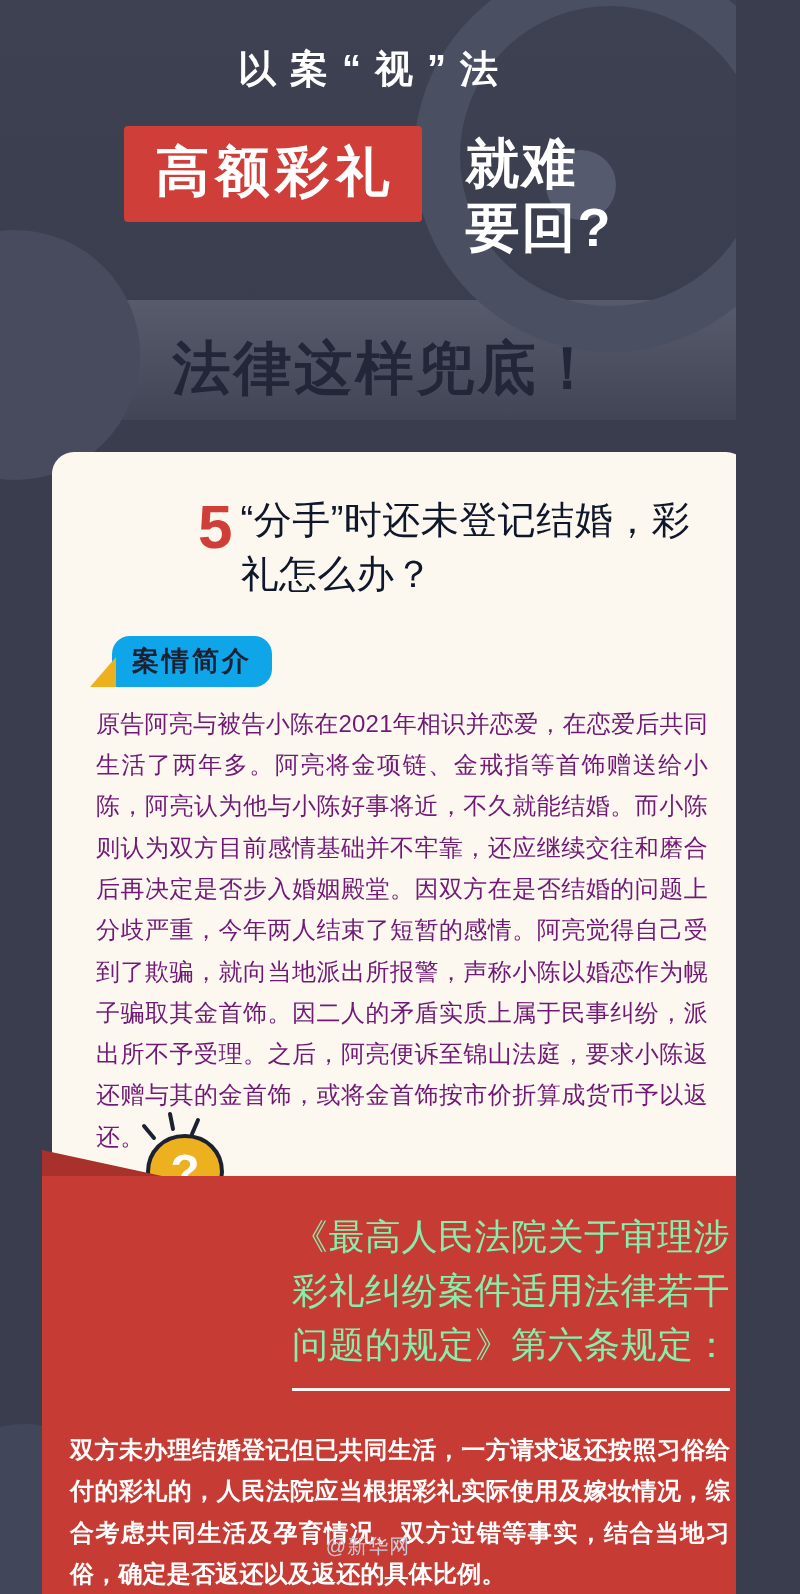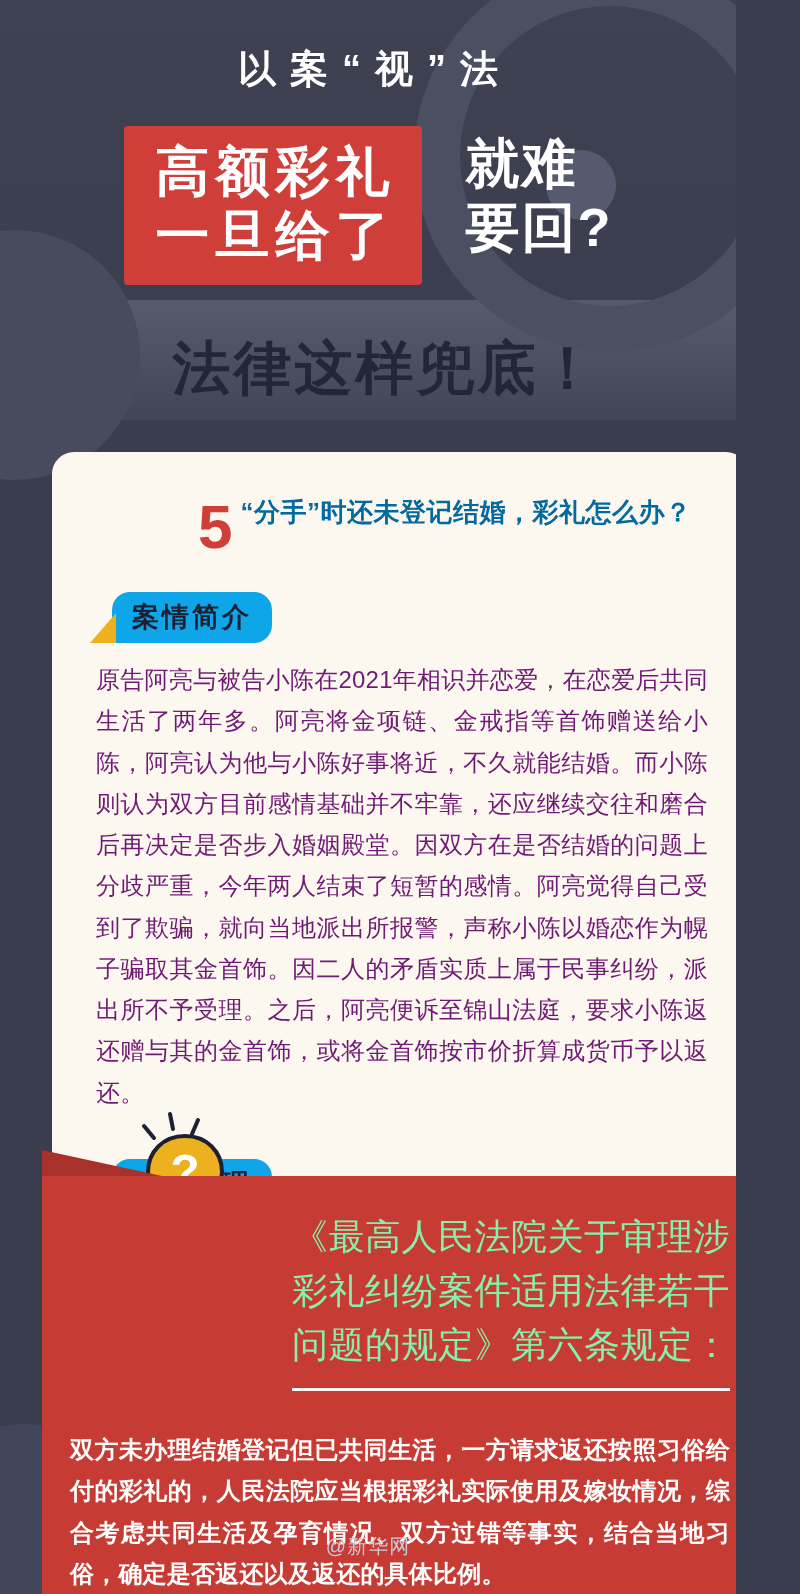--- a/index.html
+++ b/index.html
@@ -137,23 +137,23 @@
     padding-left: 110px;
   }
   .q-num {
     color: #cf3e38;
     font-size: 62px;
     font-weight: 900;
     line-height: 1;
     margin-top: 2px;
   }
   .q-text {
-    color: #0369a1;
-    font-size: 26px;
-    font-weight: 700;
+    color: #0f172a;
+    font-size: 38px;
+    font-weight: 400;
     line-height: 1.42;
     letter-spacing: .5px;
   }
 
   .tag {
     position: relative;
     display: inline-block;
     margin: 34px 0 10px 24px;
     background: #0ea5e9;
     color: #1d2030;
@@ -261,21 +261,20 @@
   <div class="deco dot1"></div>
   <div class="deco circ-left"></div>
   <div class="deco circ-left2"></div>
   <div class="deco circ-right-b"></div>
 
   <div class="kicker">以案“视”法</div>
 
   <div class="headline-row">
     <div class="red-box">
       <div class="line">高额彩礼</div>
-      <div class="line">一旦给了</div>
     </div>
     <div class="white-lines">
       <div class="line">就难</div>
       <div class="line">要回?</div>
     </div>
   </div>
 
   <div class="subhead">法律这样兜底！</div>
 
   <div class="card">

